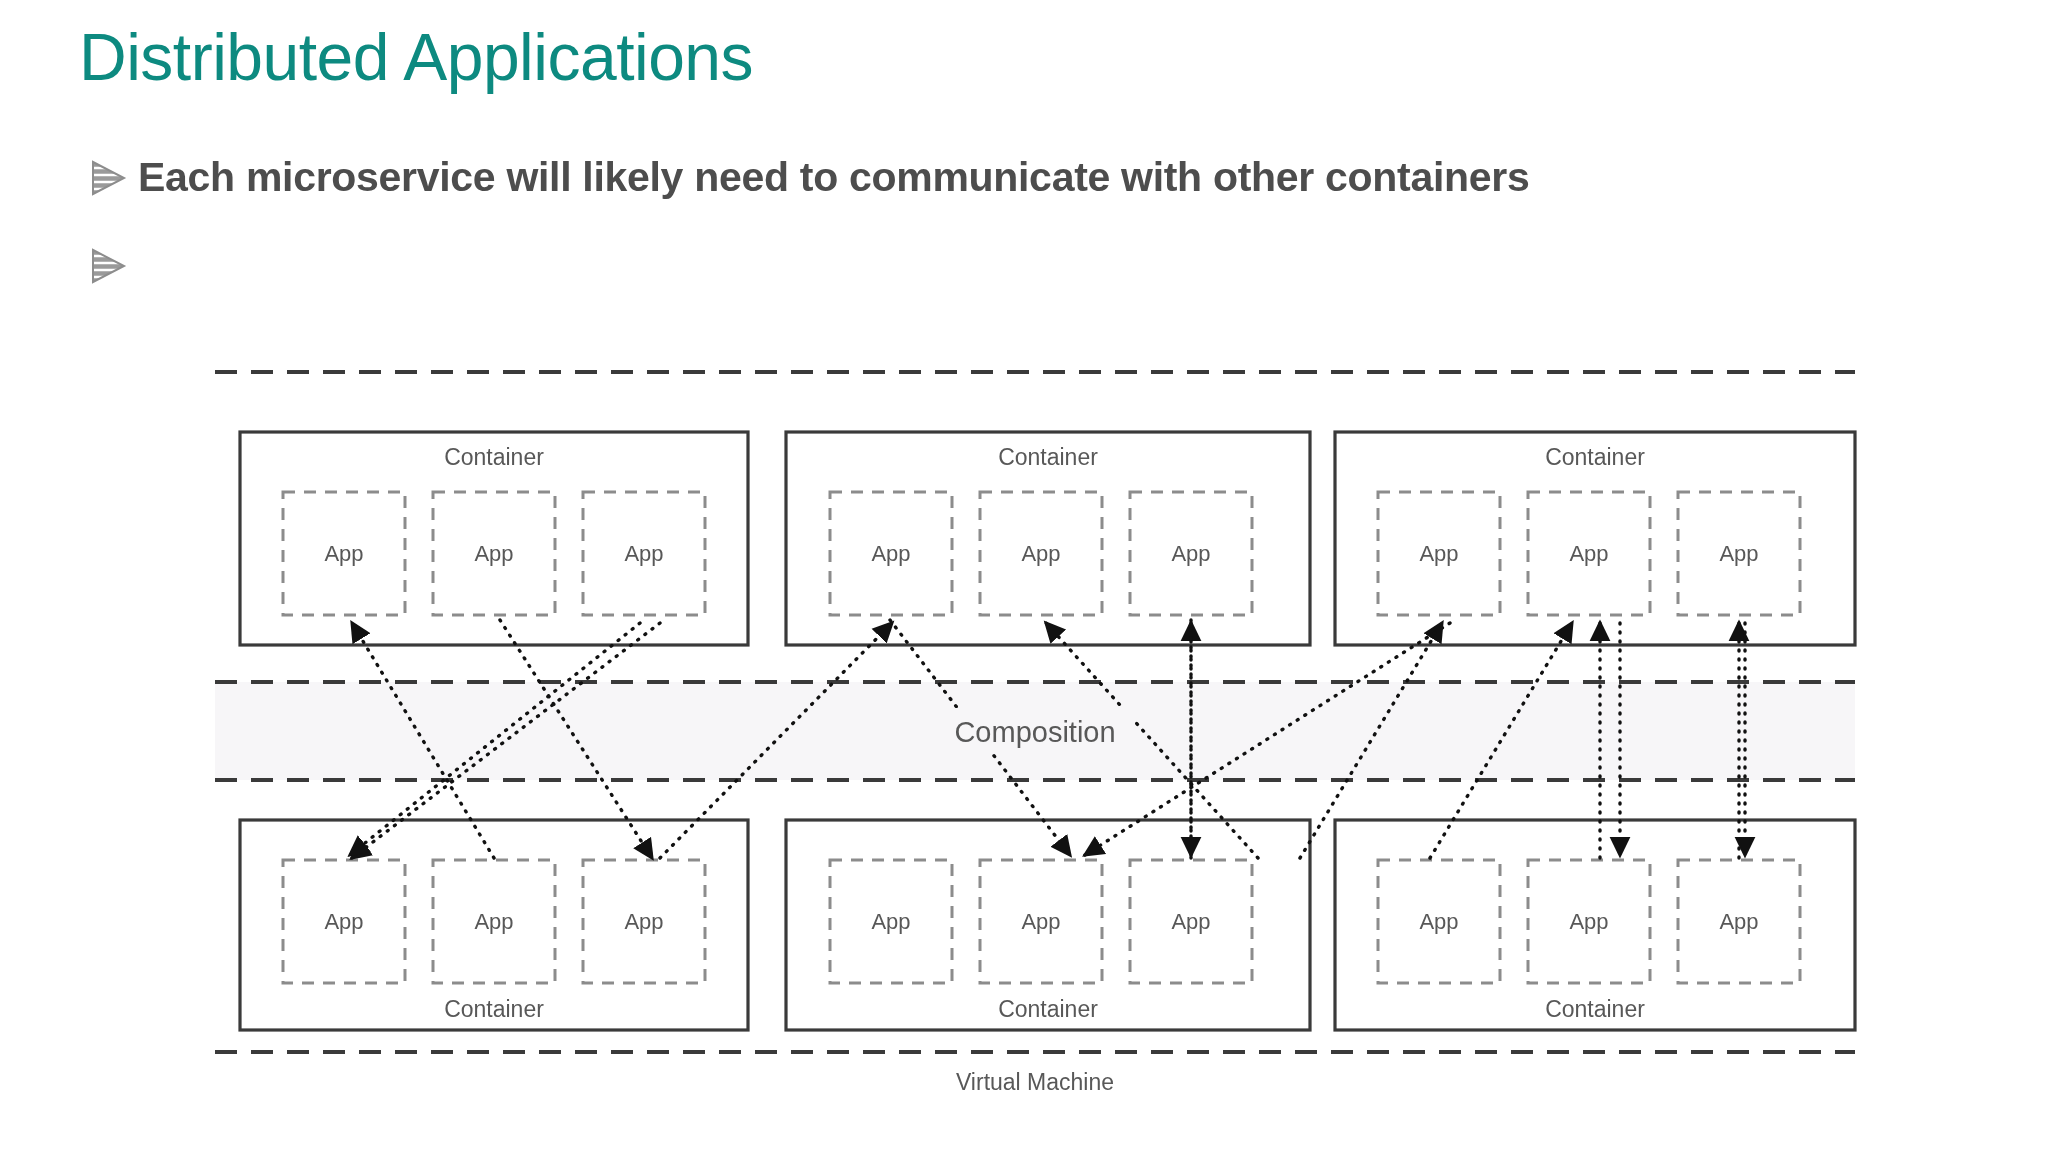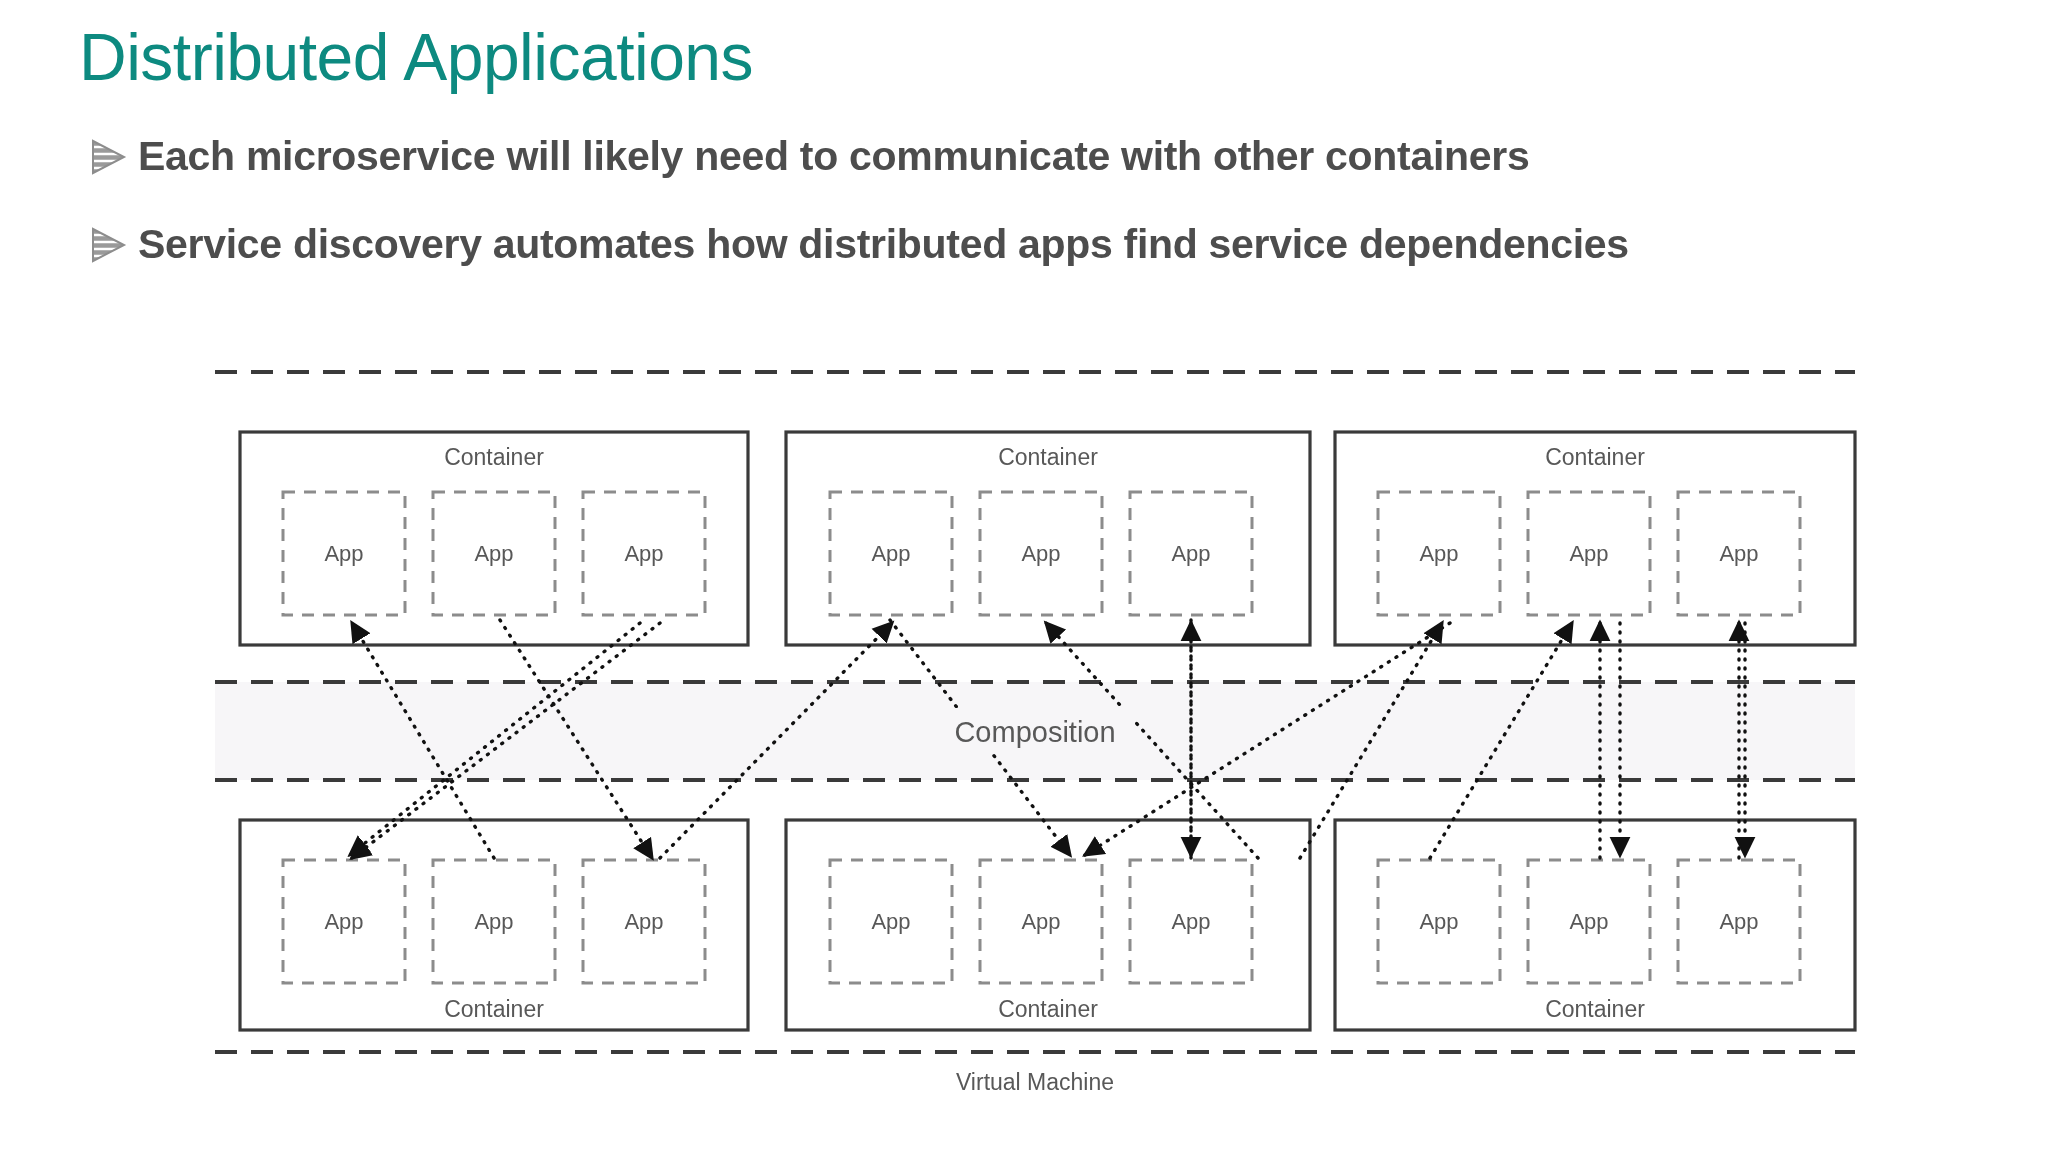--- a/index.html
+++ b/index.html
@@ -30,21 +30,21 @@
 
   
   .bullet-list {
     position: absolute;
     left: 84px;
     top: 134px;
     width: 1900px;
   }
   .bullet-row {
     display: flex;
-    align-items: flex-start;
+    align-items: center;
     height: 88px;
   }
   .bullet-icon {
     width: 46px;
     height: 46px;
     flex: 0 0 46px;
     margin-right: 8px;
     display: block;
   }
   .bullet-text {
@@ -110,21 +110,20 @@
       </defs>
       <polygon points="9,7 40,23 9,39" fill="#9a9a9a"></polygon>
       <g clip-path="url(#clipTri2)" stroke="#ffffff" stroke-width="2.6">
         <line x1="4" y1="13" x2="46" y2="13"></line>
         <line x1="4" y1="20" x2="46" y2="20"></line>
         <line x1="4" y1="27" x2="46" y2="27"></line>
         <line x1="4" y1="34" x2="46" y2="34"></line>
       </g>
       <polygon points="9,7 40,23 9,39" fill="none" stroke="#8d8d8d" stroke-width="2"></polygon>
     </svg>
-    <span class="bullet-text">Service discovery automates how distributed apps find service dependencies</span>
   </div>
 
 </div>
 
 <div class="diagram">
 <svg width="2048" height="790" viewBox="0 0 2048 790" xmlns="http://www.w3.org/2000/svg">
 
   <defs>
     <marker id="arrowhead" markerWidth="7" markerHeight="7" refX="5.4" refY="3.5" orient="auto" markerUnits="strokeWidth">
       <polygon points="0,0.4 6.4,3.5 0,6.6" fill="#111111"></polygon>

